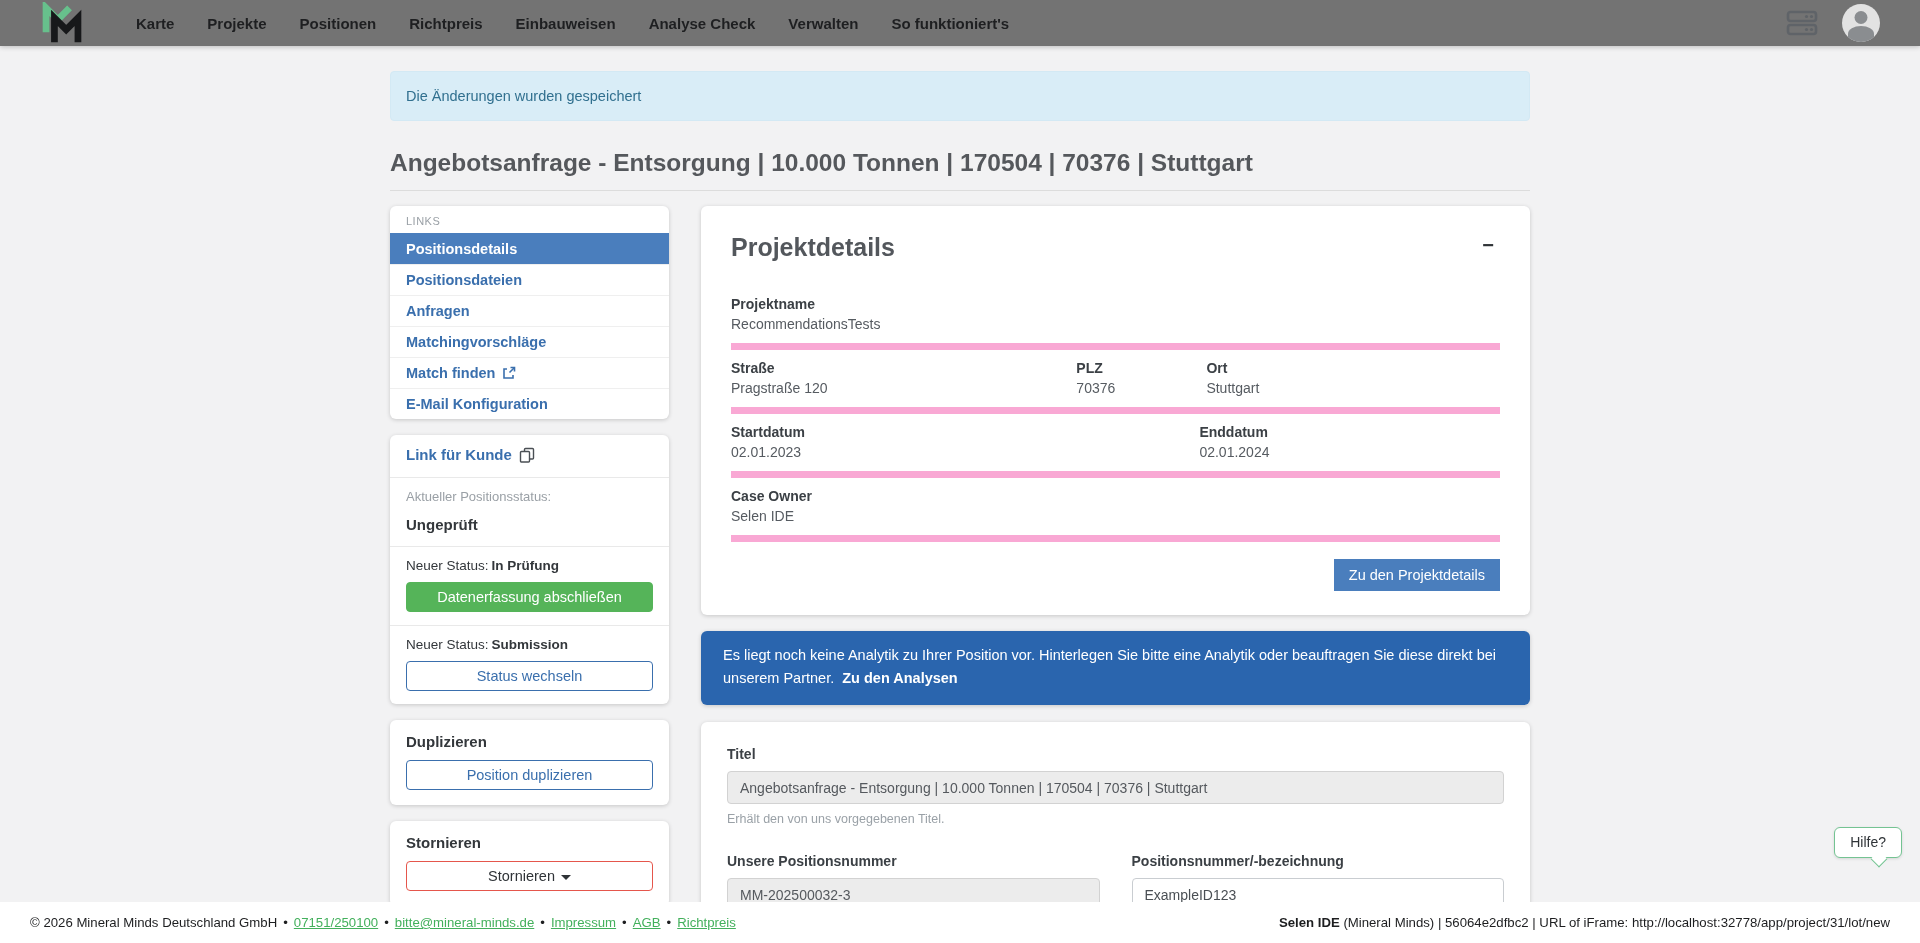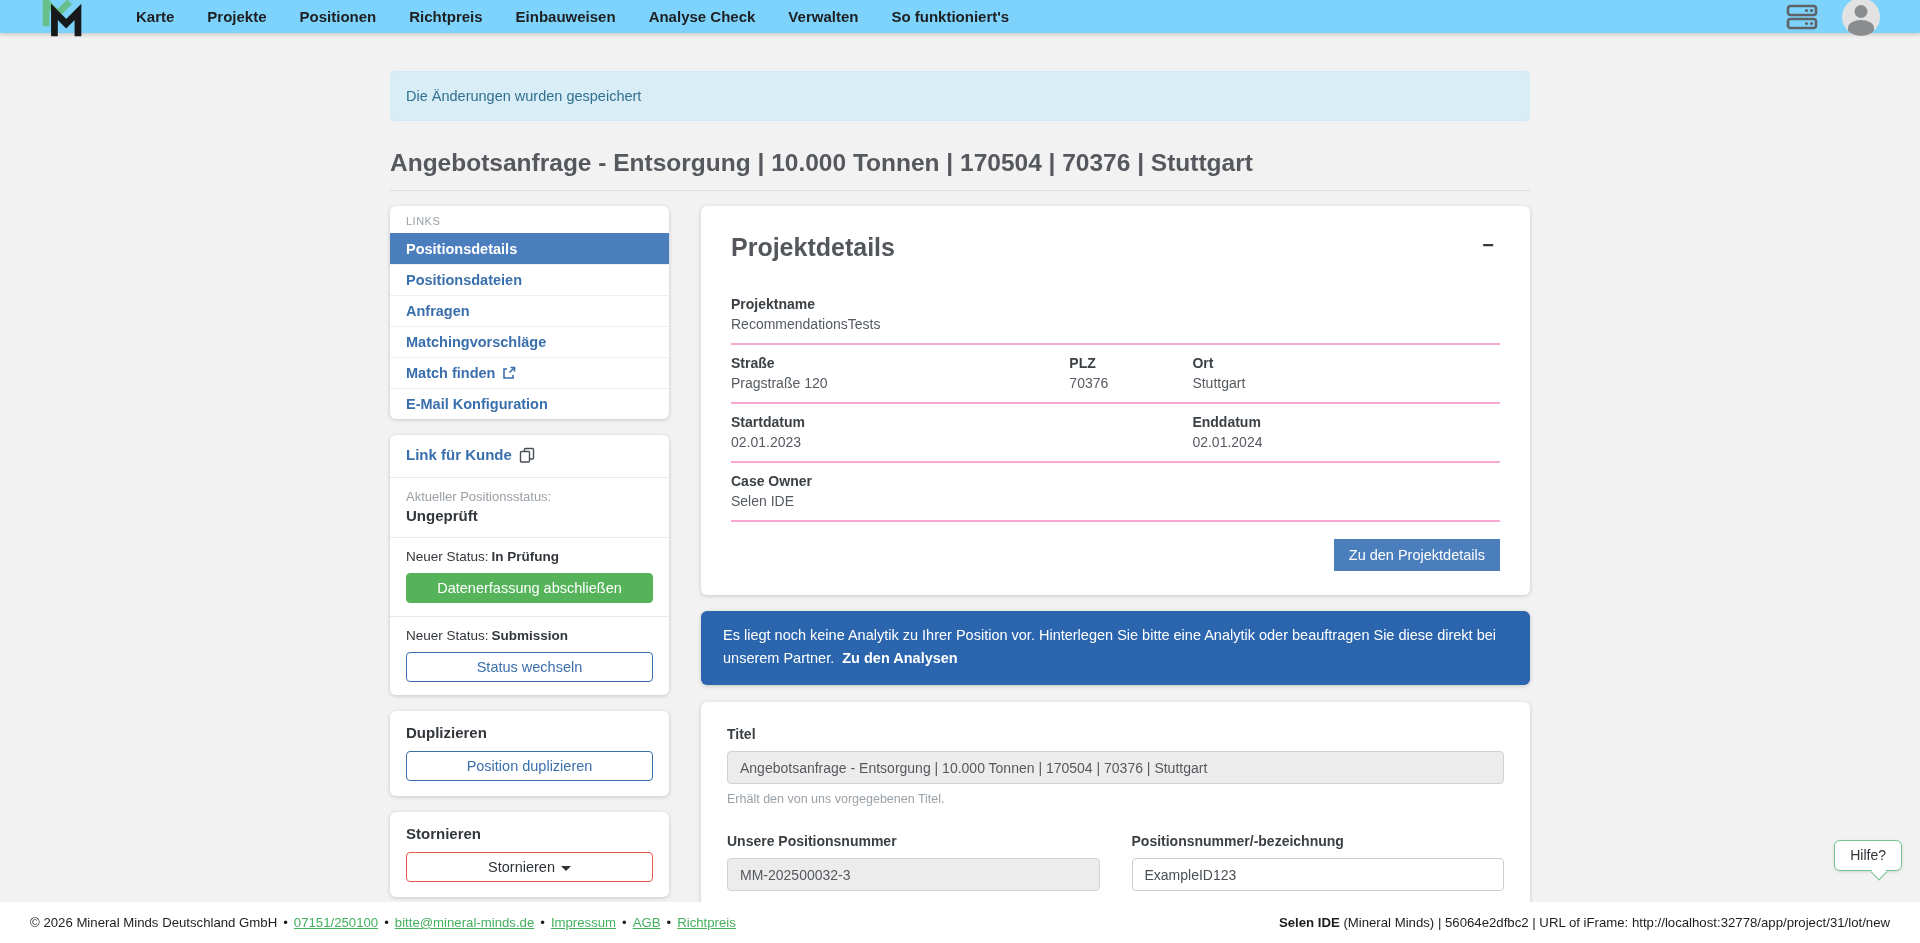--- a/index.html
+++ b/index.html
@@ -1,20 +1,20 @@
 <!DOCTYPE html>
 <html><head>
 <meta charset="utf-8">
 <style>
   * { box-sizing: border-box; }
   html, body { margin:0; padding:0; width:1920px; height:943px; overflow:hidden; }
   body { background:#f2f2f3; font-family:"Liberation Sans", sans-serif; color:#3c4043; }
 
   
-  .topbar { position:fixed; top:0; left:0; right:0; height:33px; background:#7dd3fc;
+  .topbar { position:fixed; top:0; left:0; right:0; height:46px; background:#737373;
     box-shadow:0 1px 5px rgba(0,0,0,.22); display:flex; align-items:center;
     padding:0 40px; z-index:20; }
   .logo { width:44px; height:42px; margin-right:52px; flex:none; }
   .nav { display:flex; gap:33px; align-items:center; }
   .nav-item { font-size:15px; font-weight:600; color:#1e1f21; cursor:pointer; white-space:nowrap; }
   .topbar-right { margin-left:auto; display:flex; align-items:center; gap:24px; }
   .stack-icon { width:32px; height:26px; cursor:pointer; }
   .avatar { width:38px; height:38px; border-radius:50%; background:#e2e2e2; overflow:hidden; cursor:pointer; position:relative; }
   .avatar .head { position:absolute; top:7px; left:50%; transform:translateX(-50%);
     width:13px; height:13px; border-radius:50%; background:#8a8d90; }
@@ -44,21 +44,21 @@
     font-size:14.5px; font-weight:600; cursor:pointer; display:flex; align-items:center; gap:7px; }
   .link-item.active { background:#4a7ebd; border-color:#4a7ebd; color:#fff; }
   .ext-icon { width:14px; height:14px; flex:none; }
 
   
   .sec { padding:11px 16px 13px; border-bottom:1px solid #e9e9e9; }
   .sec:last-child { border-bottom:none; }
   .customer-link { color:#3a6fad; font-size:15px; font-weight:600; cursor:pointer;
     display:inline-flex; align-items:center; gap:7px; }
   .copy-icon { width:16px; height:16px; }
-  .muted-label { font-size:13px; color:#9aa0a6; margin-bottom:3px; }
+  .muted-label { font-size:13px; color:#9aa0a6; margin-bottom:12px; }
   .status-current { font-size:15px; font-weight:bold; color:#33373b; }
   .new-status-line { font-size:13.5px; color:#33373b; margin-bottom:9px; }
   .new-status-line b { margin-left:3px; }
   .btn { display:block; width:100%; border-radius:4px; font-size:14.5px; padding:6px 0;
     text-align:center; cursor:pointer; font-family:inherit; }
   .btn-green { background:#55b459; border:1px solid #55b459; color:#fff; }
   .btn-outline-blue { background:#fff; border:1px solid #3a6fad; color:#3a6fad; }
   .btn-outline-red { background:#fff; border:1px solid #e5564c; color:#2f3337; }
   .caret-down { display:inline-block; width:0; height:0; border-left:5px solid transparent;
     border-right:5px solid transparent; border-top:5px solid #2f3337; margin-left:6px; vertical-align:middle; }
@@ -66,21 +66,21 @@
   .small-card-title { font-size:15px; font-weight:bold; color:#33373b; margin-bottom:10px; }
   .small-card { padding:13px 16px 15px; }
 
   
   .proj-card { padding:27px 30px 24px; }
   .proj-head { display:flex; align-items:flex-start; justify-content:space-between; }
   .proj-title { font-size:25px; font-weight:700; color:#53575c; margin:0; }
   .collapse-btn { border:none; background:none; font-size:20px; font-weight:bold; color:#2f3337;
     cursor:pointer; line-height:1; padding:2px 6px; }
   .field-rows { margin-top:24px; }
-  .f-row { padding:10px 0 11px; border-bottom:2px solid #f9a8d4; display:grid; }
+  .f-row { padding:10px 0 11px; border-bottom:7px solid #f9a8d4; display:grid;gap:7px; }
   .f-row.cols-2 { grid-template-columns:60% 40%; }
   .f-row.cols-3 { grid-template-columns:44% 16% 40%; }
   .f-row.cols-1 { grid-template-columns:100%; }
   .f-label { font-size:14px; font-weight:bold; color:#3b4045; margin-bottom:4px; }
   .f-value { font-size:14px; color:#565b61; }
   .proj-actions { margin-top:17px; text-align:right; }
   .btn-blue { display:inline-block; background:#4a7ebd; border:1px solid #4a7ebd; color:#fff;
     border-radius:0; font-size:14.5px; padding:7px 14px; cursor:pointer; font-family:inherit; }
 
   
@@ -92,21 +92,21 @@
   .form-card { padding:24px 26px 40px; min-height:260px; }
   .form-label { display:block; font-size:14px; font-weight:bold; color:#3b4045; margin-bottom:9px; }
   .text-input { width:100%; height:33px; border:1px solid #c9cdd1; border-radius:4px;
     padding:0 12px; font-size:14px; color:#4a4f54; background:#fff; font-family:inherit; }
   .text-input:disabled { background:#ececec; color:#55595e; border-color:#d2d2d2; }
   .helper { margin-top:8px; font-size:12.5px; color:#9aa1a7; }
   .form-row { display:flex; gap:32px; margin-top:27px; }
   .form-col { flex:1; min-width:0; }
 
   
-  .help-bubble { position:fixed; right:18px; bottom:72px; background:#fff;
+  .help-bubble { position:fixed; right:18px; bottom:85px; background:#fff;
     border:1.5px solid #74c392; border-radius:6px; padding:6px 15px 7px; font-size:14px;
     color:#2f3337; z-index:30; cursor:pointer; box-shadow:0 1px 3px rgba(0,0,0,.12); }
   .help-tail { position:absolute; bottom:-7.5px; right:16px; width:12px; height:12px;
     background:#fff; border-right:1.5px solid #74c392; border-bottom:1.5px solid #74c392;
     transform:rotate(45deg); }
 
   
   .footer { position:fixed; left:0; right:0; bottom:0; height:41px; background:#fff;
     display:flex; align-items:center; justify-content:space-between; padding:0 30px;
     font-size:13.2px; color:#1d1e20; z-index:25; }

